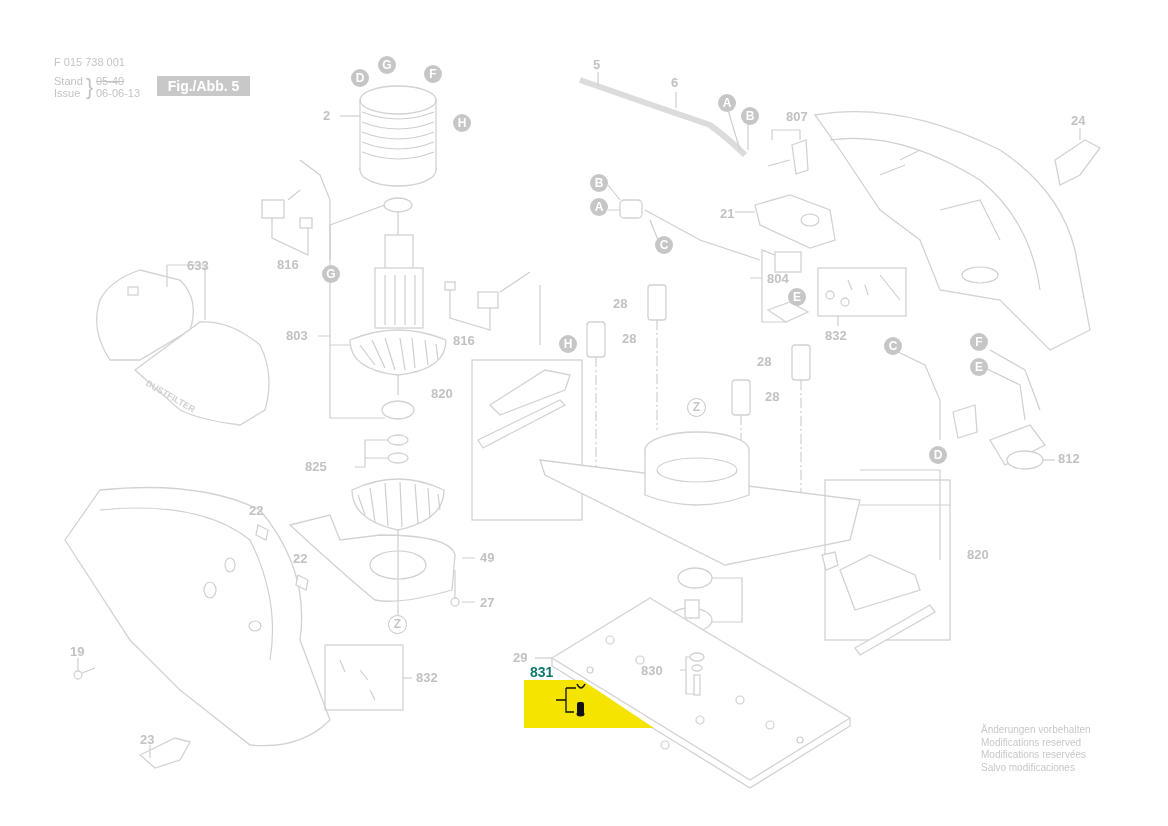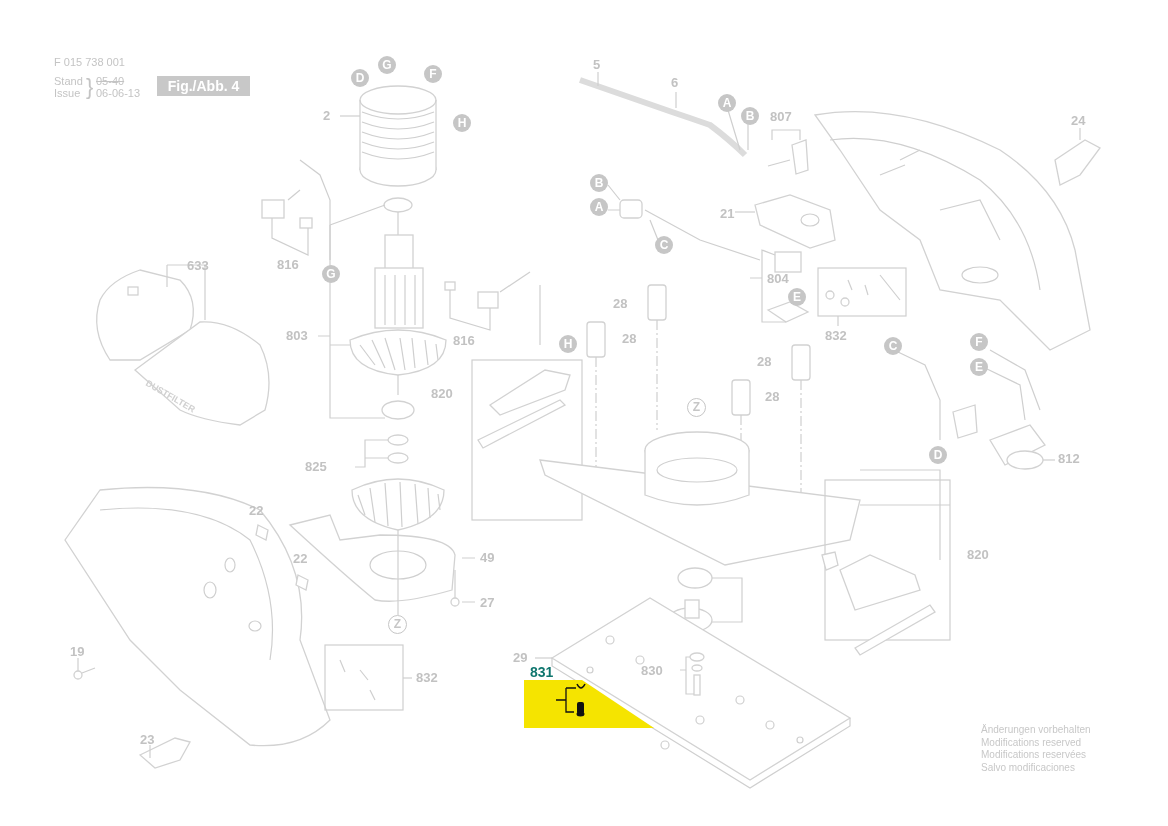--- a/index.html
+++ b/index.html
@@ -19,21 +19,21 @@
 <body>
 
 <div id="stage">
 
   <div class="hdr" style="left:54px;top:56px;">F 015 738 001</div>
   <div class="hdr" style="left:54px;top:75px;">Stand</div>
   <div class="hdr" style="left:96px;top:75px;text-decoration:line-through;">05-40</div>
   <div class="hdr" style="left:54px;top:87px;">Issue</div>
   <div class="hdr" style="left:96px;top:87px;">06-06-13</div>
   <div class="hdr" style="left:86px;top:74px;font-size:22px;line-height:26px;">}</div>
-  <div class="figbox">Fig./Abb. 4</div>
+  <div class="figbox">Fig./Abb. 5</div>
 
   <svg width="1168" height="826" style="position:absolute;left:0;top:0;">
 
     <g>
       <ellipse class="pt" cx="398" cy="170" rx="38" ry="16"></ellipse>
       <rect class="pt" x="360" y="100" width="76" height="70" style="stroke:none"></rect>
       <ellipse class="pt" cx="398" cy="100" rx="38" ry="14"></ellipse>
       <path class="ln" d="M360 100 L360 170 M436 100 L436 170"></path>
       <path class="ln" d="M362 112 Q398 126 434 112 M362 122 Q398 136 434 122 M362 132 Q398 146 434 132 M362 142 Q398 156 434 142 M362 152 Q398 166 434 152"></path>
       <path class="ln" d="M340 116 L360 116"></path>
@@ -240,21 +240,21 @@
       <path d="M556 700 L566 700 M566 688 L566 712 L574 712 M566 688 L576 688" stroke="#111" stroke-width="1.3" fill="none"></path>
       <path d="M577 684 Q581 692 585 684" stroke="#111" stroke-width="1.5" fill="none"></path>
       <rect x="577" y="702" width="7" height="12" rx="2" fill="#111"></rect>
       <ellipse cx="580.5" cy="714" rx="4" ry="2.5" fill="#111"></ellipse>
     </g>
   </svg>
 
   <div class="lbl" style="left:323px;top:109px;">2</div>
   <div class="lbl" style="left:593px;top:58px;">5</div>
   <div class="lbl" style="left:671px;top:76px;">6</div>
-  <div class="lbl" style="left:770px;top:110px;">807</div>
+  <div class="lbl" style="left:786px;top:110px;">807</div>
   <div class="lbl" style="left:1071px;top:114px;">24</div>
   <div class="lbl" style="left:720px;top:207px;text-align:right;">21</div>
   <div class="lbl" style="left:277px;top:258px;">816</div>
   <div class="lbl" style="left:187px;top:259px;">633</div>
   <div class="lbl" style="left:286px;top:329px;">803</div>
   <div class="lbl" style="left:453px;top:334px;">816</div>
   <div class="lbl" style="left:720px;top:272px;margin-left:47px;">804</div>
   <div class="lbl" style="left:825px;top:329px;">832</div>
   <div class="lbl" style="left:613px;top:297px;">28</div>
   <div class="lbl" style="left:622px;top:332px;">28</div>

